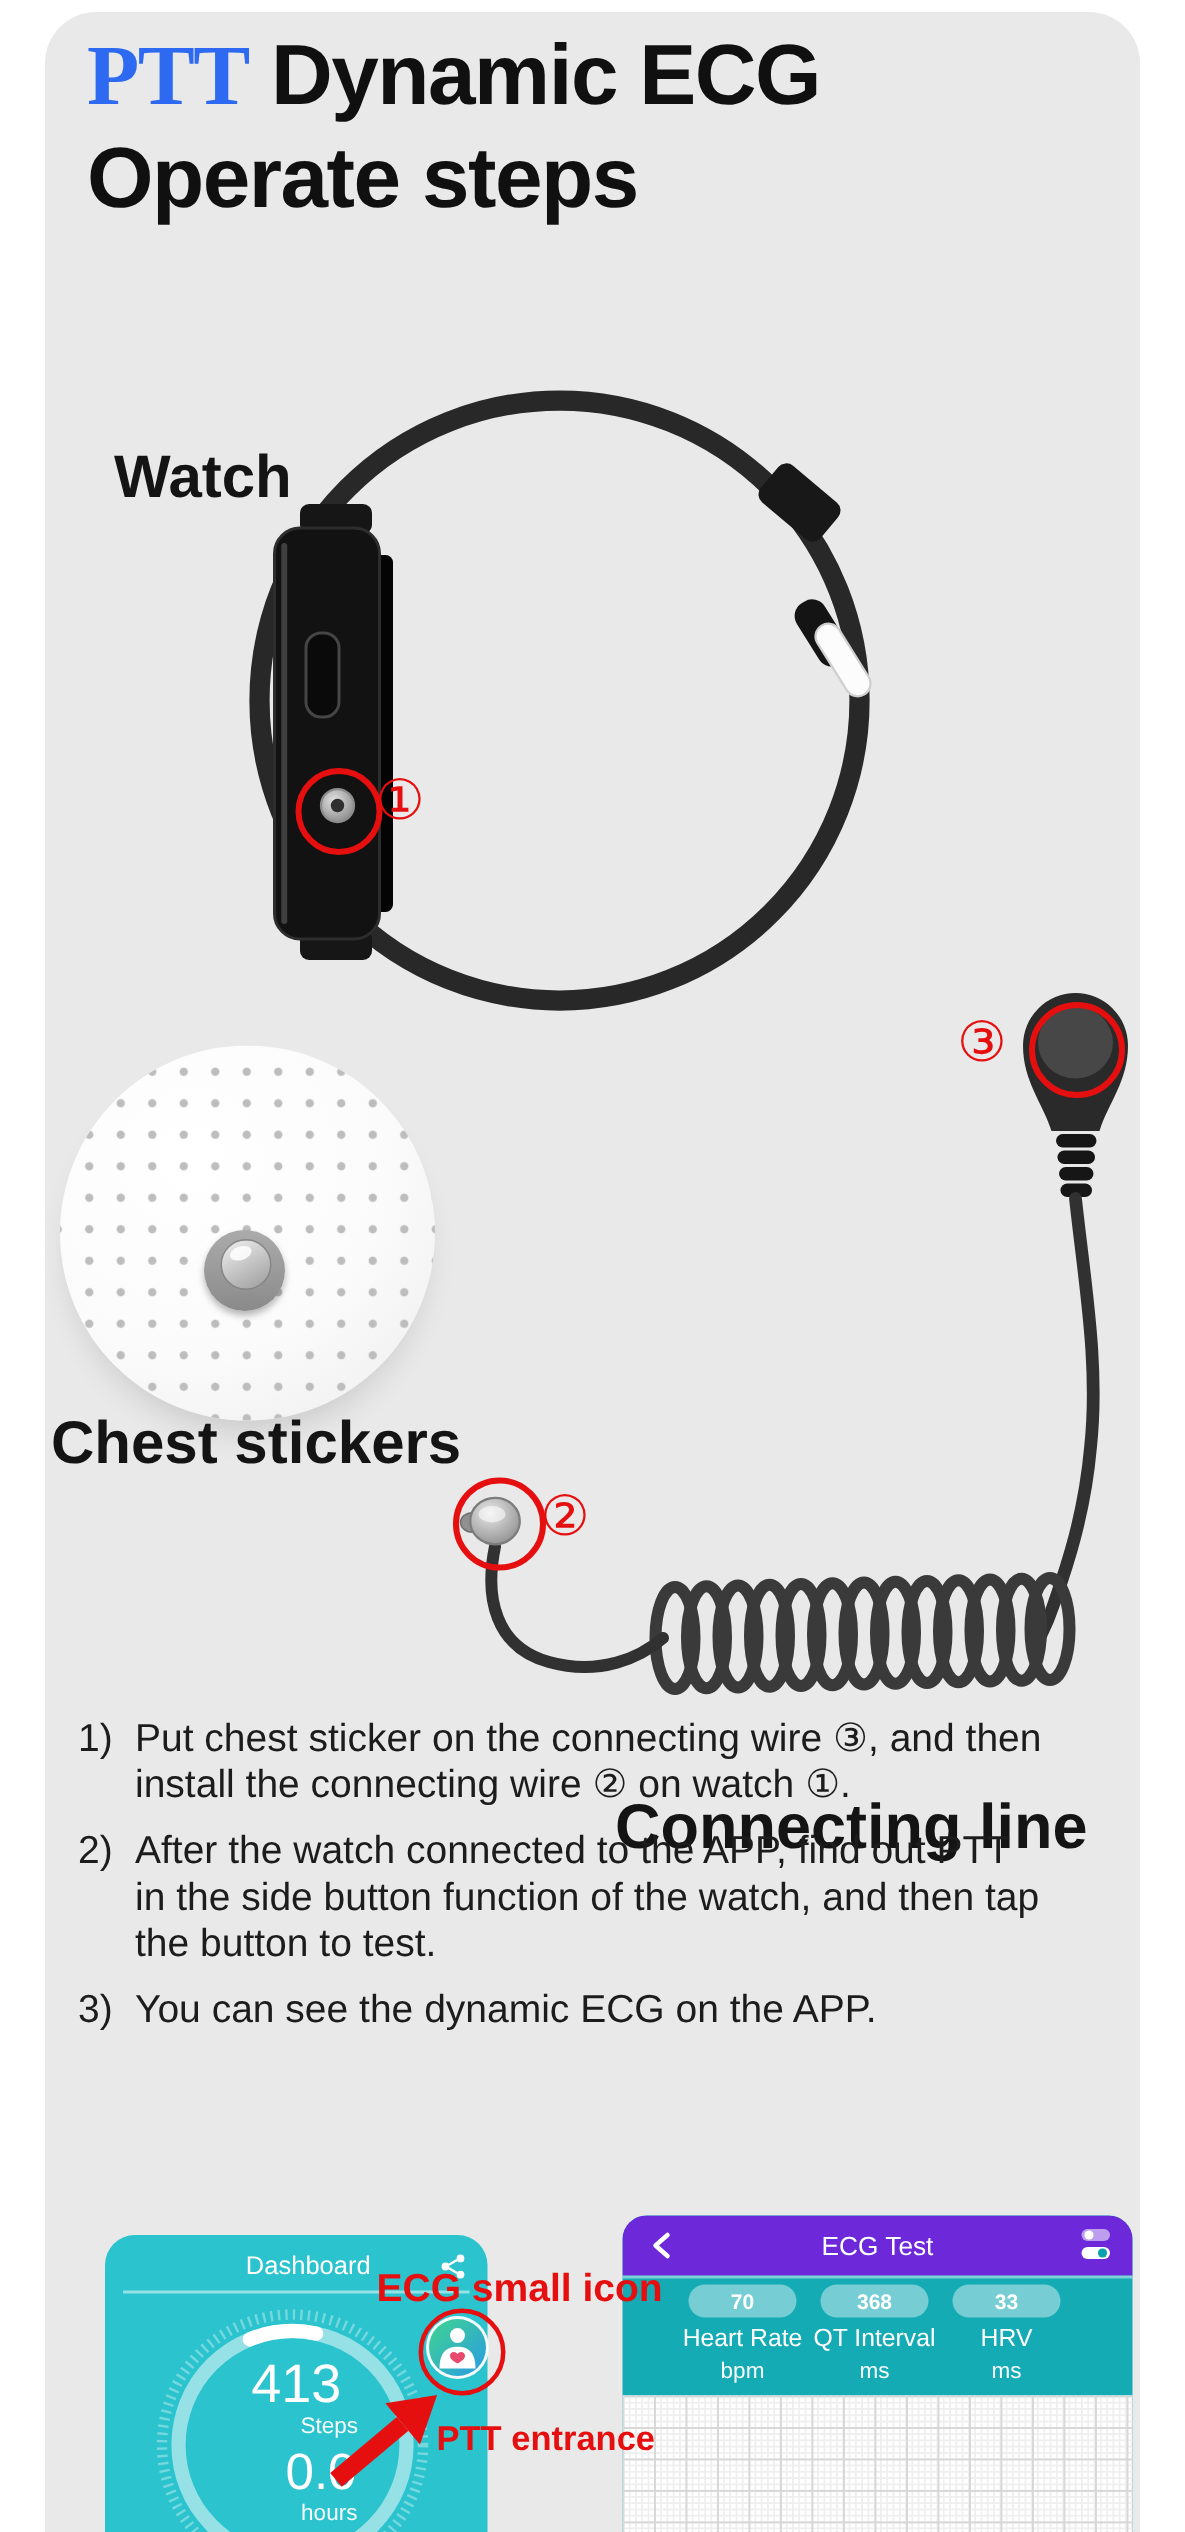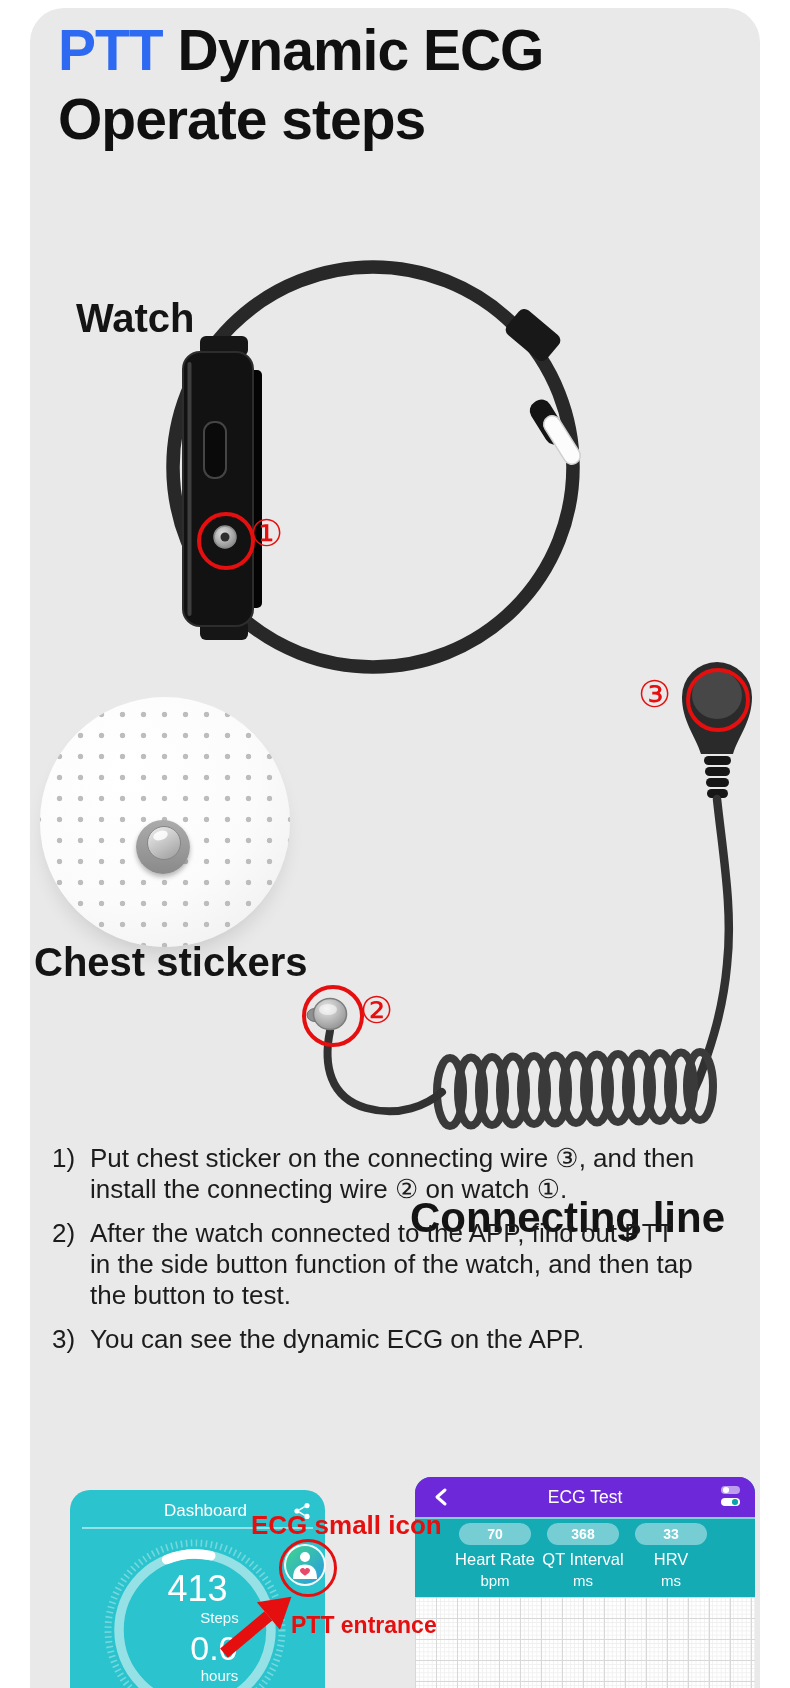--- a/index.html
+++ b/index.html
@@ -4,21 +4,21 @@
 <style>
   html,body{margin:0;padding:0;background:#fff;}
   .page{position:relative;width:790px;height:1688px;overflow:hidden;background:#ffffff;
         font-family:"Liberation Sans",sans-serif;}
   .card{position:absolute;left:30px;top:8px;width:730px;height:1680px;background:#e9e9e9;
         border-radius:34px 34px 0 0;}
 
   
   .title{position:absolute;left:58px;top:16px;font-weight:700;font-size:57px;line-height:69px;
          color:#101010;letter-spacing:-1px;}
-  .t-blue{color:#2e6af1;}
+  .t-blue{color:#2e6af1;font-family:Liberation Serif, serif;}
 
   
   .lbl{position:absolute;font-weight:700;color:#141414;}
   .lbl-watch{left:76px;top:296px;font-size:40px;}
   .lbl-chest{left:34px;top:940px;font-size:40px;}
   .lbl-connect{left:410px;top:1166px;font-size:42px;margin-top:28px;}
 
   
   .red-ring{position:absolute;border:4px solid #e50f0f;border-radius:50%;}
   .marker{position:absolute;color:#e50f0f;font-size:37px;line-height:1;}

